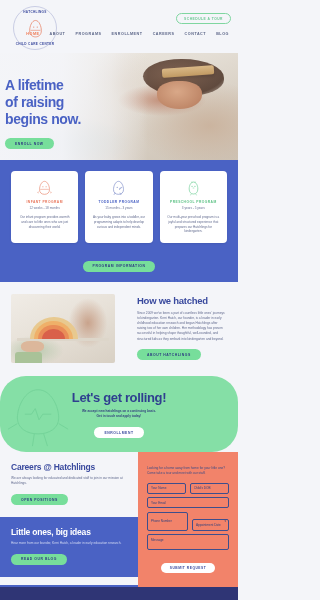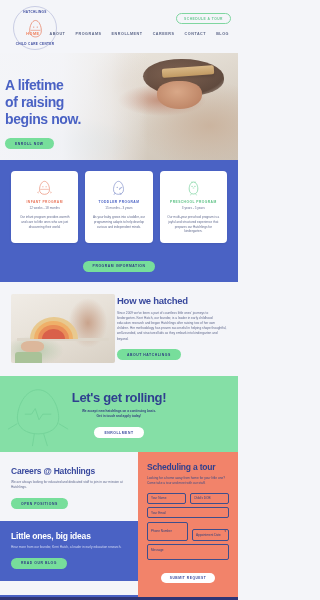--- a/index.html
+++ b/index.html
@@ -126,21 +126,21 @@
     margin-top:5px;
   }
   .c1 .card-title { color:#e8755a; }
   .c2 .card-title { color:#4a62c4; }
   .c3 .card-title { color:#5cc184; }
   .prog-btn-wrap { text-align:center; margin-top:10px; }
 
   
   .hatched {
     background:#f4f5f9; padding:12px 11px 13px;
-    display:flex; gap:2px;
+    display:flex; gap:22px;
   }
   .hatched-photo {
     width:104px; height:69px; border-radius:2px; flex:none;
     background:
       radial-gradient(ellipse 26% 50% at 74% 42%, #c9a38c 0%, rgba(201,163,140,0) 72%),
       radial-gradient(ellipse 40% 30% at 22% 82%, #b9c9ae 0%, rgba(185,201,174,0) 72%),
       linear-gradient(155deg,#f0ece6 0%,#e7e1d8 48%,#d8d0c4 100%);
       position:relative; overflow:hidden;
   }
   .rb { position:absolute; border-radius:50% 50% 0 0 / 100% 100% 0 0; }
@@ -159,40 +159,40 @@
   }
   .hatched-p {
     font-size:3.2px; line-height:1.62; color:#5d6party; color:#5f6party;
     color:#616a8e; margin-top:5px;
   }
   .about-btn { margin-top:7px; }
 
   
   .rolling {
     background:#85dfa6; padding:14px 10px 14px;
-    text-align:center; position:relative; overflow:hidden;
+    text-align:center; position:relative; overflow:hidden;border-radius:26px;
   }
   .rolling-art {
     position:absolute; left:6px; top:10px; width:66px; height:62px;
     opacity:.5;
   }
   .rolling-title {
     font-size:13px; color:#2f3f8f; font-weight:bold;
     letter-spacing:-0.35px; position:relative;
   }
   .rolling-sub {
     font-size:3.2px; line-height:1.7; color:#35457f;
     margin-top:4px; font-weight:bold; position:relative;
   }
   .roll-btn { margin-top:7px; background:#ffffff; color:#3a4a9e; position:relative; }
 
   
   .two-col { display:flex; }
   .col-left { width:58%; }
-  .careers { background:#f4f5f9; padding:14px 11px 12px; }
+  .careers { background:#f4f5f9; padding:4px 11px 12px;margin-top:6px; }
   .careers-title { font-size:8.5px; color:#3a4a9e; font-weight:bold; letter-spacing:-0.2px; }
   .careers-p { font-size:3.2px; line-height:1.62; color:#616a8e; margin-top:4px; }
   .careers-btn { margin-top:7px; }
 
   .blog { background:#4a62c4; padding:10px 11px 12px; }
   .blog-title { font-size:8.5px; color:#ffffff; font-weight:bold; letter-spacing:-0.2px; }
   .blog-p { font-size:3.2px; line-height:1.62; color:#d3daf4; margin-top:4px; }
   .blog-btn { margin-top:7px; }
 
   .col-right {
@@ -377,21 +377,20 @@
 
     <div class="blog">
       <div class="blog-title">Little ones, big ideas</div>
       <div class="blog-p">Hear more from our founder, Kerri Hatch, a leader in early education research.</div>
       <button class="pill blog-btn">READ OUR BLOG</button>
     </div>
 
   </div>
 
   <div class="col-right">
-    <div class="sched-title">Scheduling a tour</div>
     <div class="sched-p">Looking for a home away from home for your little one? Come take a tour and meet with our staff.</div>
 
     <div class="form">
       <div class="form-row">
         <input class="fld" placeholder="Your Name" style="">
         <input class="fld" placeholder="Child's DOB" style="">
       </div>
       <div class="form-row">
         <input class="fld" placeholder="Your Email" style="">
       </div>

